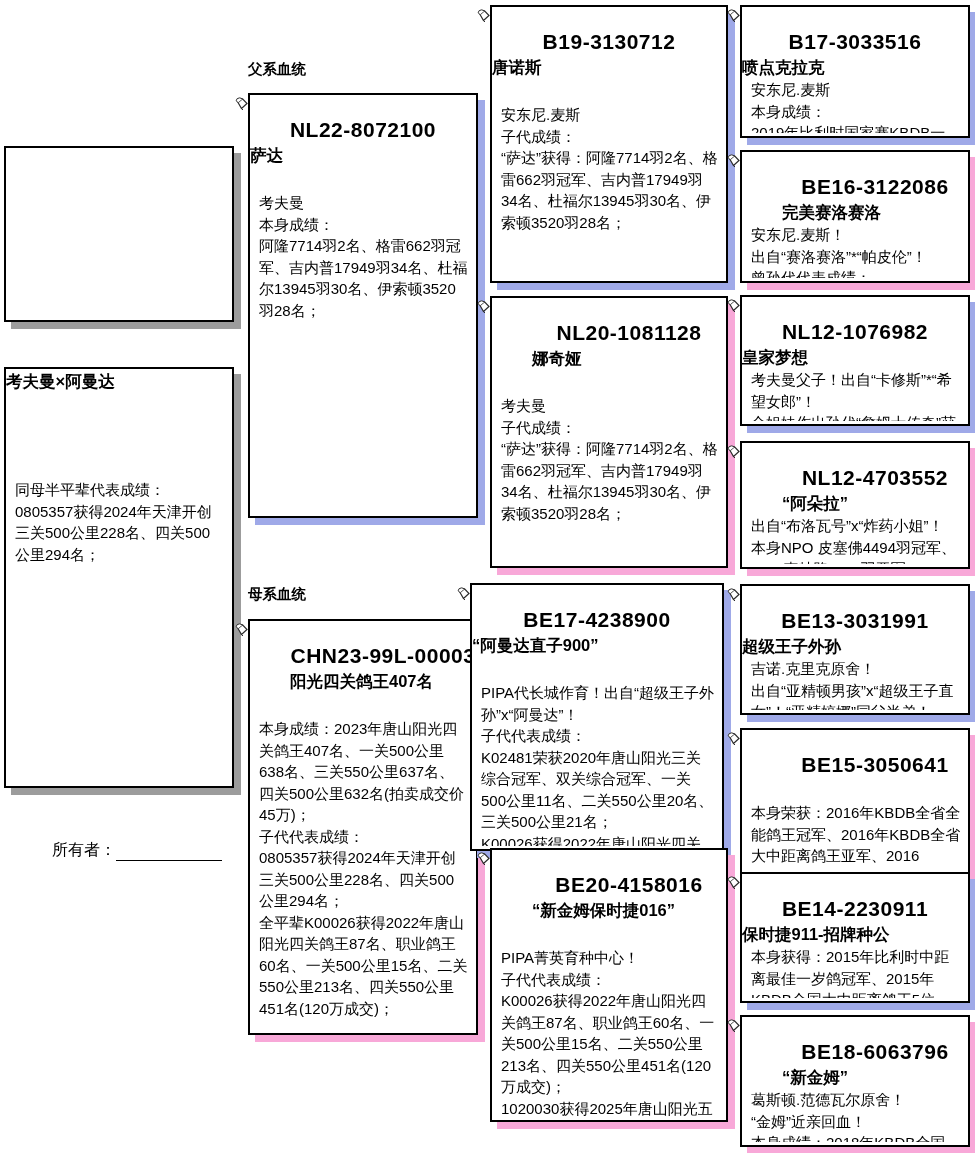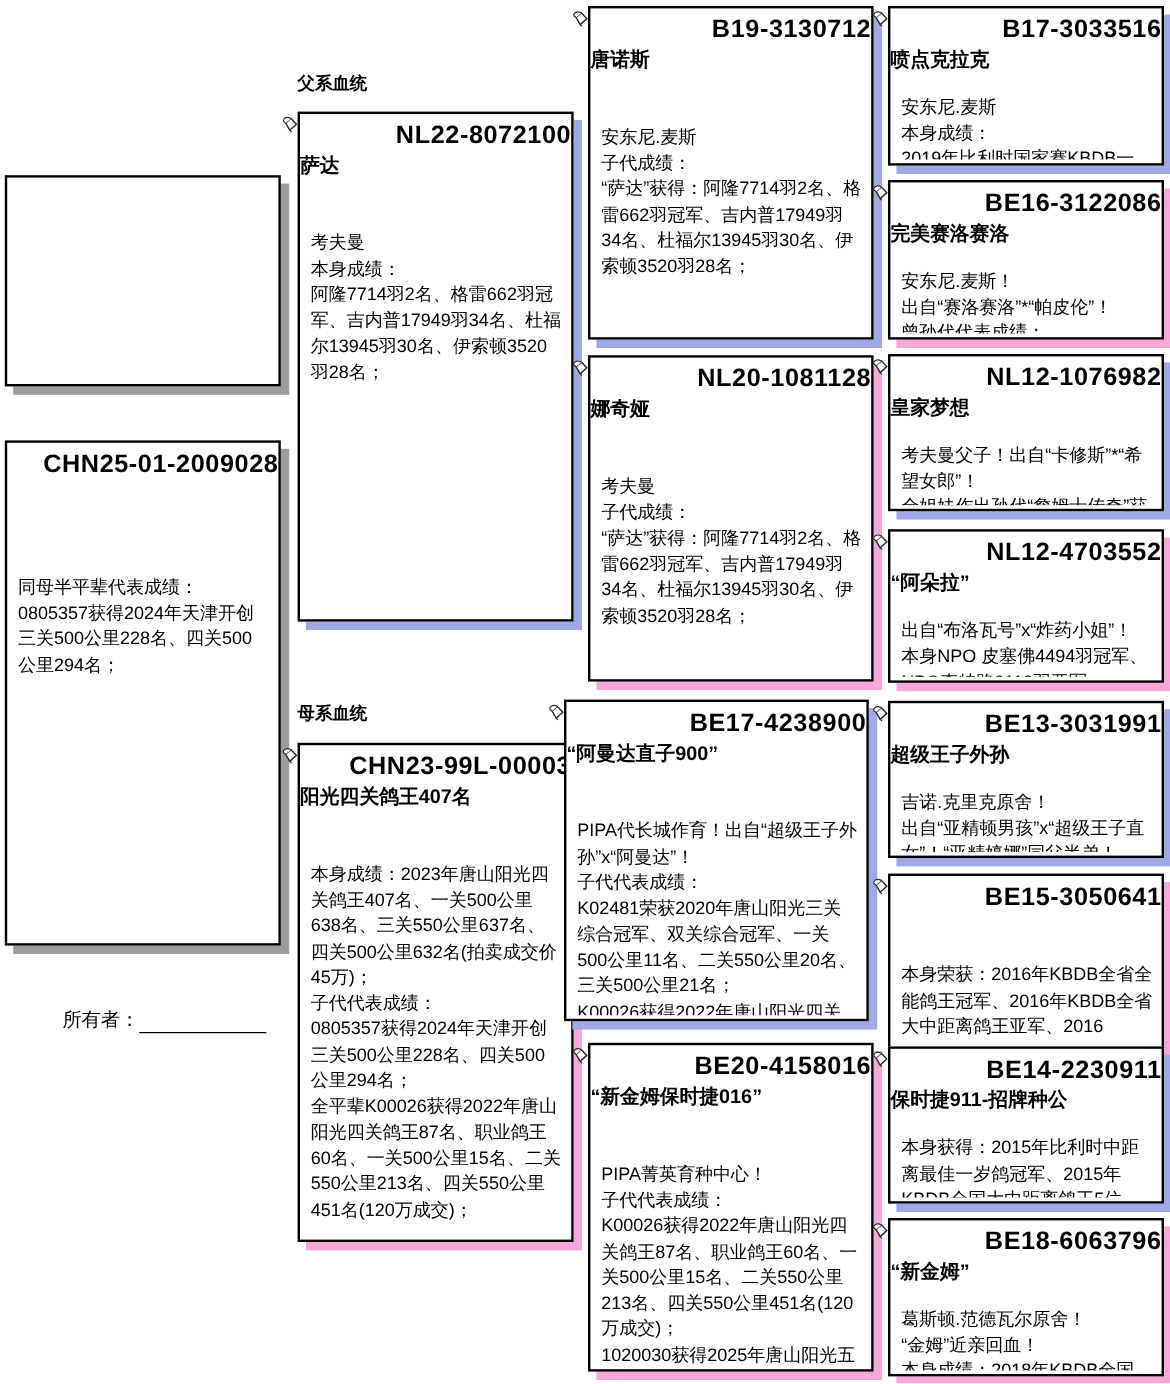--- a/index.html
+++ b/index.html
@@ -11,25 +11,25 @@
     color:#000;
     overflow:hidden;
   }
   .box{
     position:absolute;
     background:#fff;
     border:2px solid #000;
     box-sizing:border-box;
   }
   .box.sire{ box-shadow:7px 7px 0 #9fa9e8; }
-  .box.dam{  box-shadow:7px 7px 0 #f8a8d8; }
+  .box.dam{  box-shadow:7px 7px 0 #f8a8d8;padding-left:40px; }
   .box.neutral{ box-shadow:7px 7px 0 #9c9c9c; }
   .ring{
-    margin-top:5px;
-    text-align:right;
+    margin-top:22px;
+    text-align:center;
     font-weight:bold;
     font-size:21px;
     letter-spacing:0.5px;
     line-height:26px;
     white-space:nowrap;
   }
   .bname{
     text-align:left;
     font-weight:bold;
     font-size:16.5px;
@@ -82,21 +82,21 @@
       <path d="M8.5 12.5 L10 14" stroke="#2b2b2b" stroke-width="1"></path>
     </symbol>
   </defs>
 </svg>
 
 <div id="canvas">
 
   <div class="box neutral" style="left:4px;top:146px;width:230px;height:176px"></div>
 
   <div class="box neutral" style="left:4px;top:367px;width:230px;height:421px">
-    <div class="ring">CHN25-01-2009028</div>
+    <div class="bname">考夫曼×阿曼达</div>
     <div class="body main">同母半平辈代表成绩：
 0805357获得2024年天津开创三关500公里228名、四关500公里294名；</div>
   </div>
 
   <div id="owner">
     <span>所有者：</span><span class="blank"></span>
   </div>
 
   <div class="linelabel" style="left:248px;top:60px">父系血统</div>
 
@@ -152,21 +152,21 @@
           <use href="#pin-sym"></use>
         </svg></span>
     <div class="ring">BE17-4238900</div>
     <div class="bname">“阿曼达直子900”</div>
     <div class="body tall">PIPA代长城作育！出自“超级王子外孙”x“阿曼达”！
 子代代表成绩：
 K02481荣获2020年唐山阳光三关综合冠军、双关综合冠军、一关500公里11名、二关550公里20名、三关500公里21名；
 K00026获得2022年唐山阳光四关鸽王87名、职业鸽王60名、</div>
   </div>
 
-  <div class="box dam" style="left:490px;top:869px;width:238px;height:274px">
+  <div class="box dam" style="left:490px;top:848px;width:238px;height:274px">
     <span class="pin"><svg width="16" height="16">
           <use href="#pin-sym"></use>
         </svg></span>
     <div class="ring">BE20-4158016</div>
     <div class="bname">“新金姆保时捷016”</div>
     <div class="body tall">PIPA菁英育种中心！
 子代代表成绩：
 K00026获得2022年唐山阳光四关鸽王87名、职业鸽王60名、一关500公里15名、二关550公里213名、四关550公里451名(120万成交)；
 1020030获得2025年唐山阳光五关鸽王70名、二关550公里</div>
   </div>

